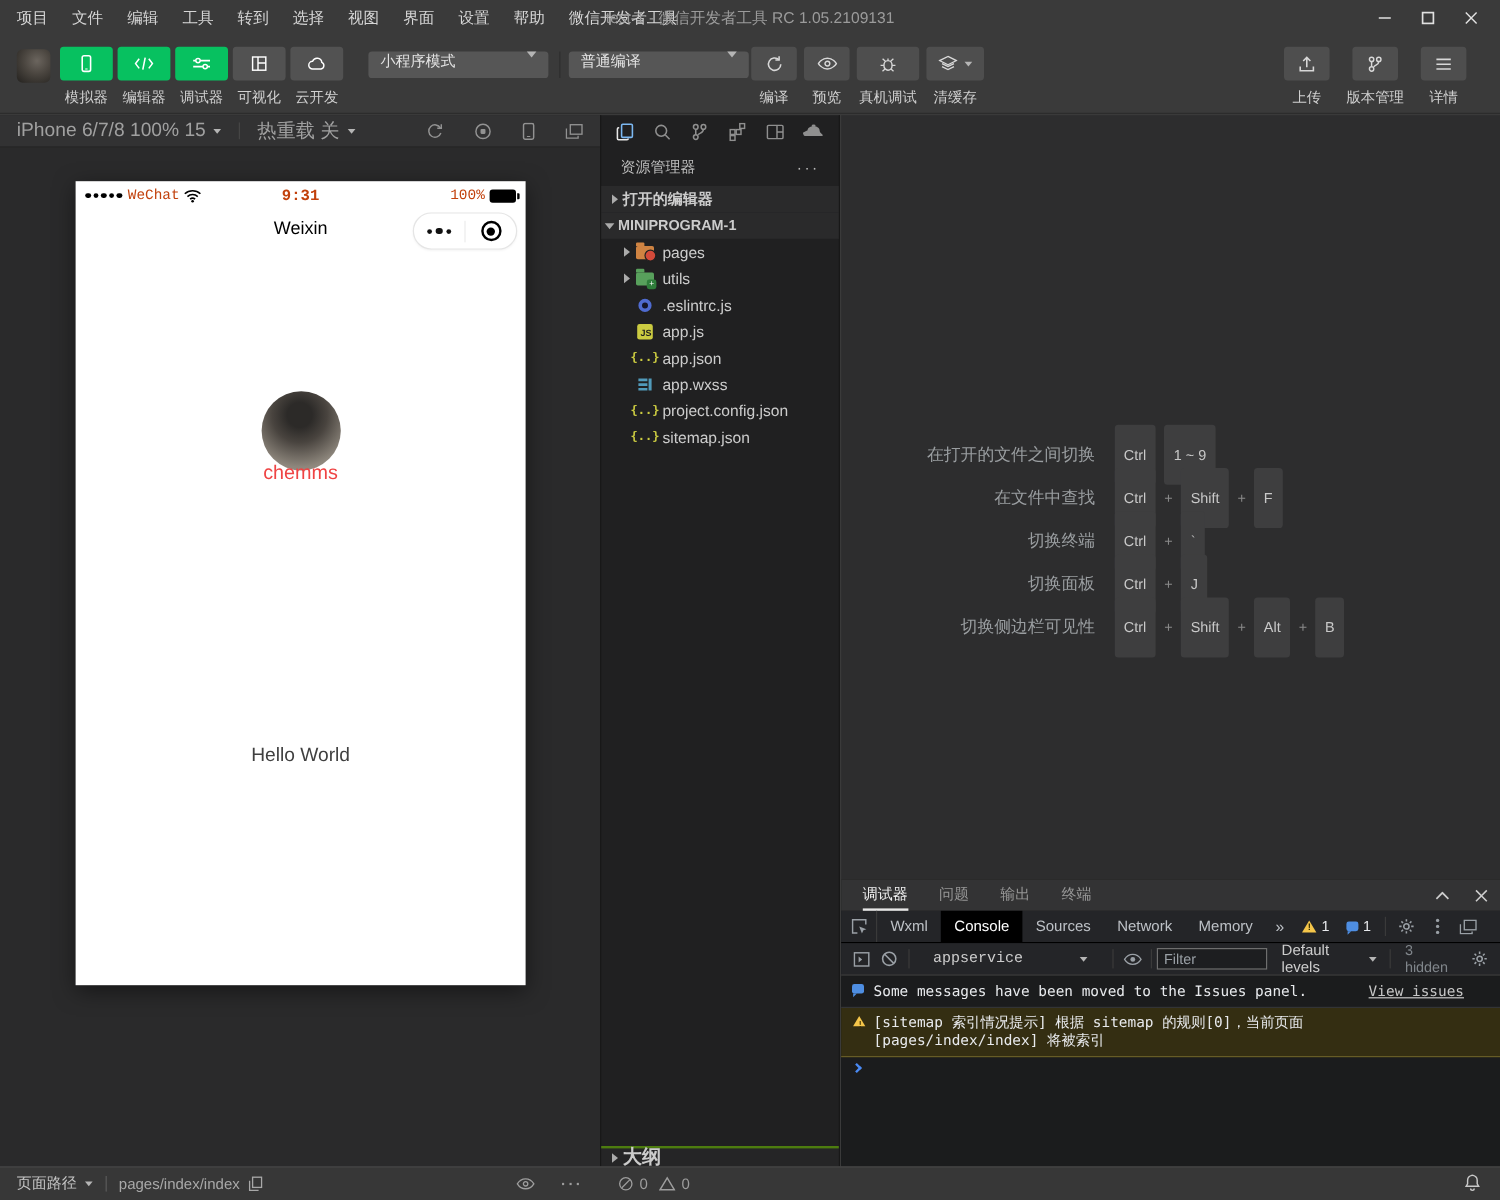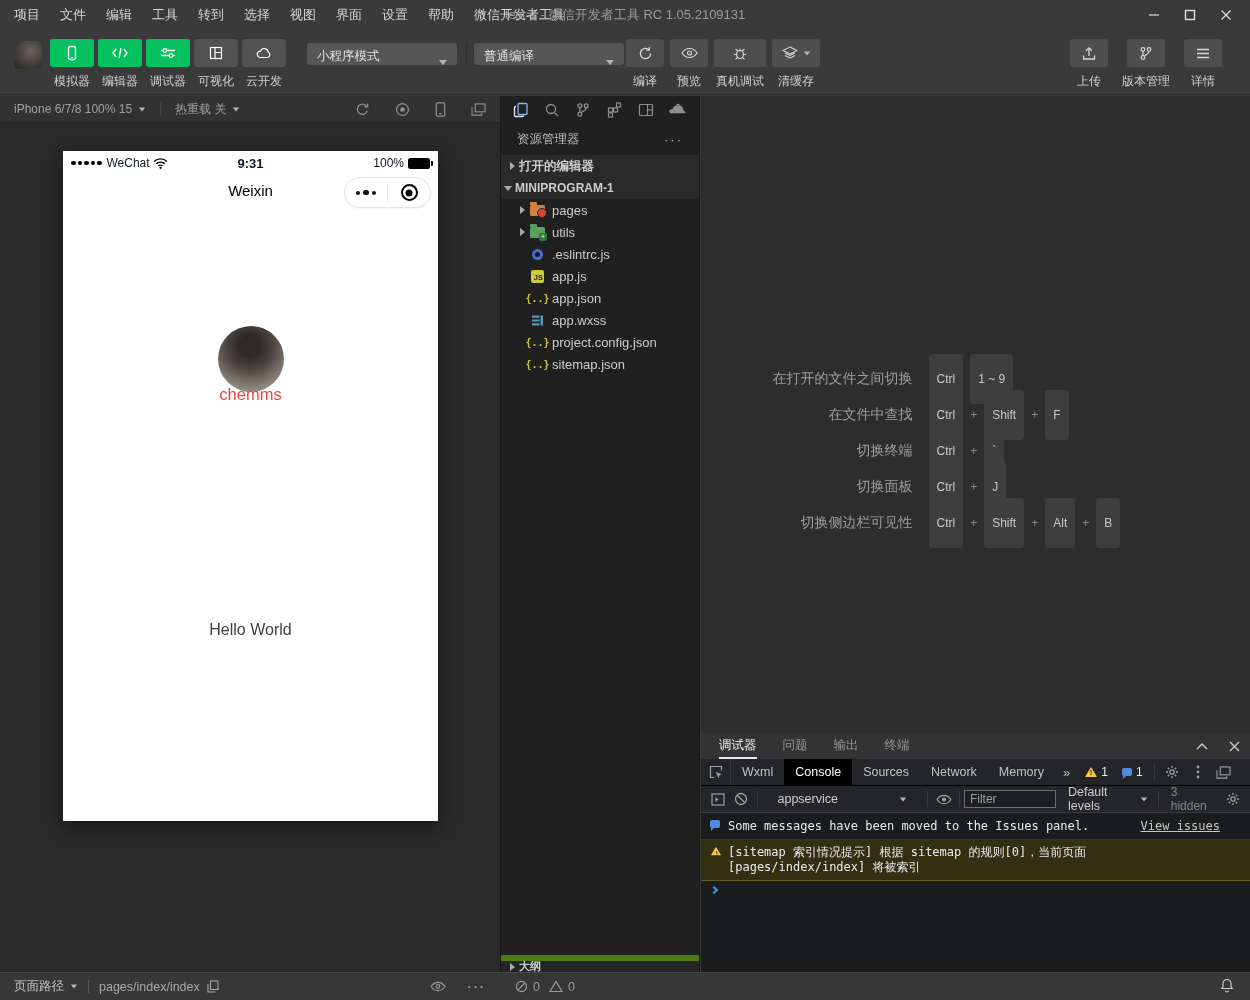--- a/index.html
+++ b/index.html
@@ -18,50 +18,50 @@
   .toolbar { height:65px; position:relative; border-bottom:1px solid #2c2c2c; }
   .tb-avatar { position:absolute; left:14px; top:11px; width:28px; height:28px; border-radius:5px;
                background:radial-gradient(circle at 60% 35%, #6b655e 0%, #4a453f 45%, #23211e 100%); }
   .mode-group { position:absolute; left:48px; top:9px; display:flex; }
   .mode { width:48px; display:flex; flex-direction:column; align-items:center; }
   .mode-box { width:44px; height:28px; border-radius:3px; display:flex; align-items:center; justify-content:center; color:#fff; }
   .mode-box.green { background:#07c160; }
   .mode-box.gray  { background:#525252; }
   .mode-label { font-size:12px; color:#d0d0d0; margin-top:6px; white-space:nowrap; }
   .tb-select { position:absolute; top:13px; height:22px; background:#565656; border-radius:3px;
-               font-size:12.5px; color:#e3e3e3; display:flex; align-items:flex-end; padding:0 10px; }
+               font-size:12.5px; color:#e3e3e3; display:flex; align-items:flex-start; padding:0 10px; }
   .tb-select .caret { margin-left:auto; }
   .caret { width:0; height:0; border-left:4px solid transparent; border-right:4px solid transparent;
            border-top:5px solid #b5b5b5; display:inline-block; }
   .tb-divider { position:absolute; top:13px; width:1px; height:22px; background:#2e2e2e; }
   .act-group { position:absolute; left:626px; top:9px; display:flex; }
   .act { display:flex; flex-direction:column; align-items:center; margin-right:6px; }
   .act-box { height:28px; min-width:38px; padding:0 8px; border-radius:3px; background:#4e4e4e;
              display:flex; align-items:center; justify-content:center; color:#d8d8d8; }
   .act-label { font-size:12px; color:#d0d0d0; margin-top:6px; white-space:nowrap; }
   .right-group { position:absolute; right:28px; top:9px; display:flex; }
   .right-group .act { margin:0 0 0 14px; }
 
   svg.ic { display:block; }
 
   
   .main { position:absolute; top:96px; left:0; right:0; bottom:28px; }
 
   
   .sim-col { position:absolute; left:0; top:0; width:500px; height:100%; background:#2a2a2b; }
   .sim-toolbar { height:27px; background:#323233; border-bottom:1px solid #242424;
-                 display:flex; align-items:center; font-size:12px; color:#a0a0a0; padding:0 14px; }
+                 display:flex; align-items:center; font-size:16px; color:#a0a0a0; padding:0 14px; }
   .sim-tb-item { display:flex; align-items:center; cursor:default; }
   .sim-tb-item .caret { margin-left:6px; transform:scale(.8); }
   .sim-tb-sep { width:1px; height:14px; background:#454545; margin:0 14px; }
   .sim-icons { margin-left:auto; display:flex; align-items:center; gap:25px; color:#929292; }
 
   .phone { position:absolute; left:63px; top:55px; width:375px; height:670px; background:#fff;
            box-shadow:0 5px 18px rgba(0,0,0,.5); }
-  .p-status { height:24px; display:flex; align-items:center; padding:0 8px; position:relative; color:#0f172a; }
+  .p-status { height:24px; display:flex; align-items:center; padding:0 8px; position:relative; color:#c2410c;font-family:Liberation Mono, monospace; }
   .p-dots { display:flex; gap:2px; margin-right:5px; }
   .p-dots i { width:4.5px; height:4.5px; border-radius:50%; background:#000; }
   .p-carrier { font-size:12px; }
   .p-time { position:absolute; left:50%; transform:translateX(-50%); font-size:13px; font-weight:bold; }
   .p-batt-group { margin-left:auto; display:flex; align-items:center; gap:4px; font-size:12px; }
   .p-batt { width:22px; height:11px; background:#000; border-radius:2.5px; position:relative; }
   .p-batt::after { content:""; position:absolute; right:-3px; top:3px; width:2px; height:5px; background:#000; border-radius:0 1px 1px 0; }
   .p-nav { height:40px; position:relative; }
   .p-nav-title { position:absolute; left:0; right:0; top:7px; text-align:center; font-size:15px; color:#000; }
   .capsule { position:absolute; right:7px; top:2px; width:87px; height:31px; border:1px solid #e5e5e5;
@@ -106,21 +106,21 @@
   .folder.green { background:#58a05c; }
   .folder.green::after { content:"+"; position:absolute; right:-2px; bottom:-3px; width:8px; height:8px;
                          border-radius:2px; background:#2f7d3b; color:#fff; font-size:7px; line-height:8px; text-align:center; }
   .eslint { width:11px; height:11px; border-radius:50%; border:3px solid #4f6bd0; background:#15162a; }
   .jsicon { width:13px; height:13px; background:#cbcb41; border-radius:2px; color:#1e1e1e;
             font-size:7.5px; font-weight:bold; display:flex; align-items:flex-end; justify-content:flex-end; padding:1px; }
   .jsonicon { color:#cbcb41; font-family:"DejaVu Sans Mono",monospace; font-size:10px; font-weight:bold; }
   .fname { white-space:nowrap; }
   .proj-name { font-weight:bold; font-size:12px; }
   .outline-row { position:absolute; left:0; right:0; bottom:0; height:17px; background:#252526;
-                 border-top:6px solid #4d7c0f; display:flex; align-items:center; font-size:11px; color:#cccccc; font-weight:bold; }
+                 border-top:2px solid #4d7c0f; display:flex; align-items:center; font-size:16px; color:#cccccc; font-weight:bold; }
 
   
   .right-col { position:absolute; left:701px; top:0; right:0; height:100%; background:#2d2d2e; }
   .shortcuts { position:absolute; top:272px; left:50%; transform:translateX(-50%); }
   .sc-row { display:flex; align-items:center; justify-content:flex-end; margin-bottom:15px; height:21px; }
   .sc-label { font-size:14px; color:#9a9ea1; margin-right:16px; white-space:nowrap; }
   .keys { display:flex; align-items:center; gap:7px; width:250px; flex:none; }
   .key { background:#3e3e3f; color:#c9c9c9; font-size:12px; padding:18px 8px; border-radius:3px; white-space:nowrap; }
   .plus { color:#8a8a8a; font-size:12px; }
 
@@ -144,21 +144,21 @@
   .warn-tri::after { content:"!"; position:absolute; left:-1.5px; top:1px; color:#3a2f00; font-size:8px; font-weight:bold; }
   .msg-bub { width:10px; height:8px; background:#4e8ee2; border-radius:2px; position:relative; }
   .msg-bub::after { content:""; position:absolute; left:1px; bottom:-3px; border-left:3px solid #4e8ee2;
                     border-bottom:3px solid transparent; }
   .dt-sep { width:1px; height:16px; background:#3a3a3a; margin:0 4px; }
   .dt-icbtn { width:26px; height:100%; display:flex; align-items:center; justify-content:center; color:#9aa0a6; }
   .con-bar { height:27px; background:#242528; border-bottom:1px solid #3a3a3a; display:flex; align-items:center;
              padding:0 6px; color:#9aa0a6; }
   .con-sel { display:flex; align-items:center; font-size:12.5px; color:#cdcdcd; }
   .con-sel .caret { margin-left:8px; transform:scale(.8); }
-  .ctx { width:148px; margin:0 16px; }
+  .ctx { width:148px; margin:0 16px;font-family:Liberation Mono, monospace; }
   .filter { width:92px; height:18px; background:#1d1e20; border:1px solid #6e6e6e; color:#e8eaed;
             font-size:12px; padding:0 5px; font-family:"Liberation Sans",sans-serif; }
   .filter::placeholder { color:#9aa0a6; }
   .lvl { margin-left:12px; }
   .hidden-lbl { color:#80868b; font-size:12px; margin:0 10px 0 8px; }
   .console { position:absolute; left:0; right:0; top:81px; bottom:0; background:#1b1c1d;
              font-family:"DejaVu Sans Mono",monospace; font-size:12px; color:#e8eaed; }
   .c-row { position:relative; padding:5px 28px 5px 27px; border-bottom:1px solid #333436; line-height:15px; }
   .c-row .lead { position:absolute; left:9px; top:6px; }
   .c-warnrow { background:#342e12; border-bottom:1px solid #665c26; }

